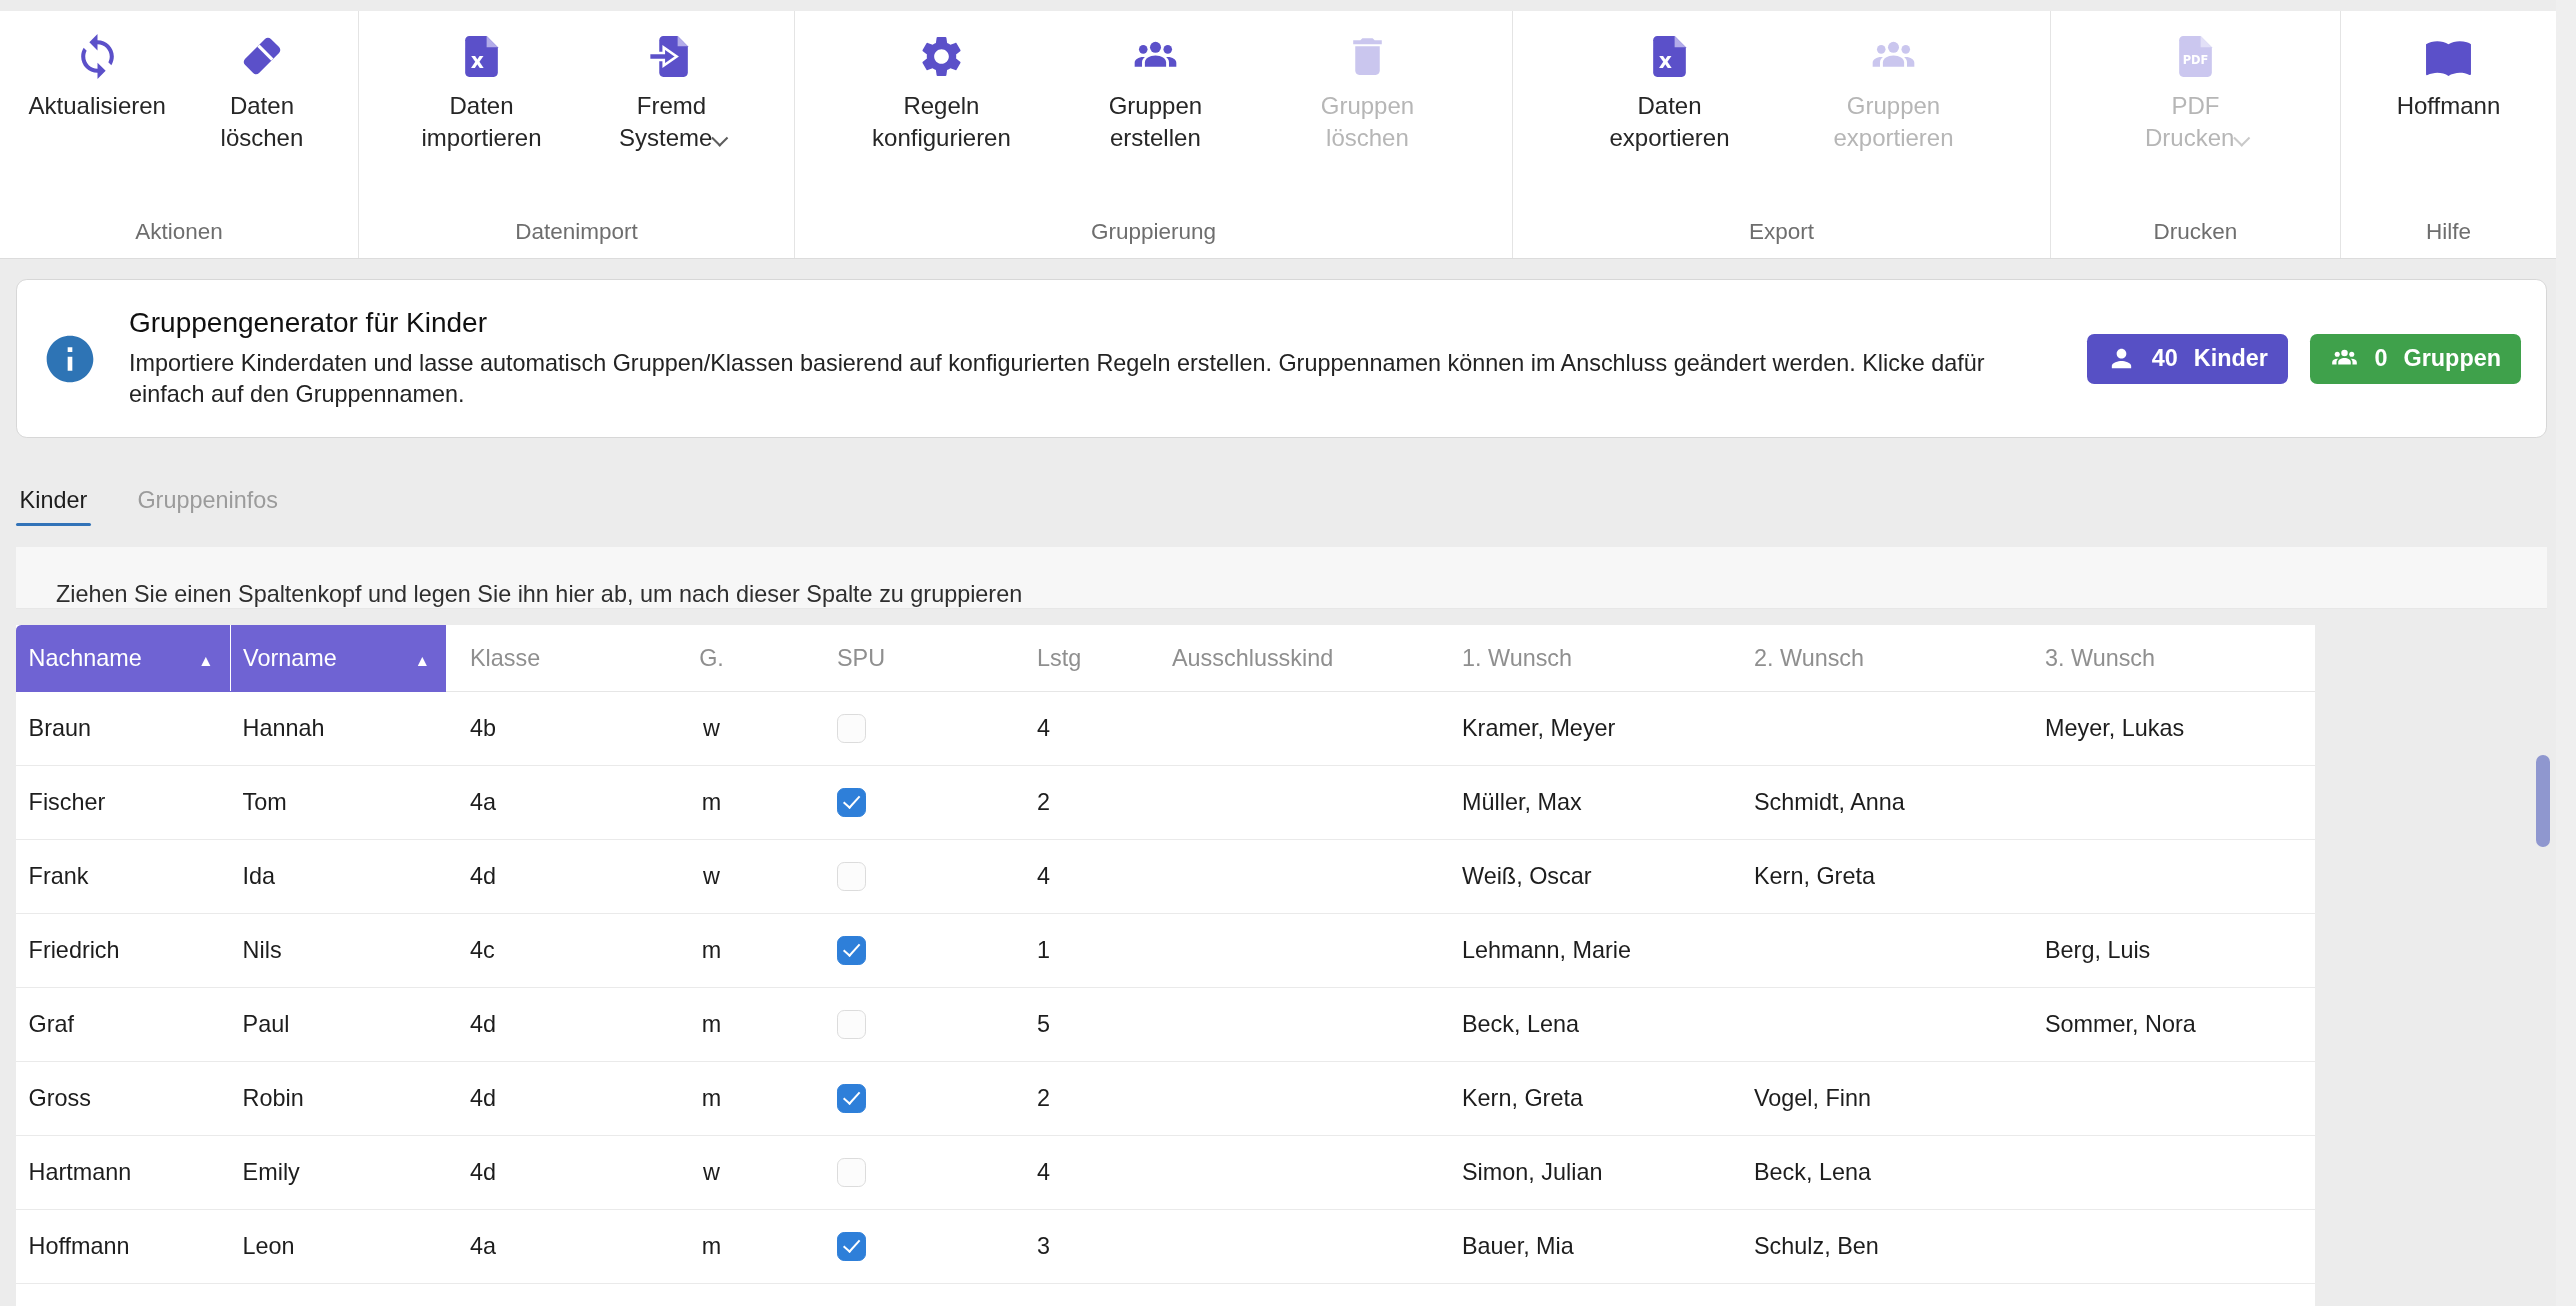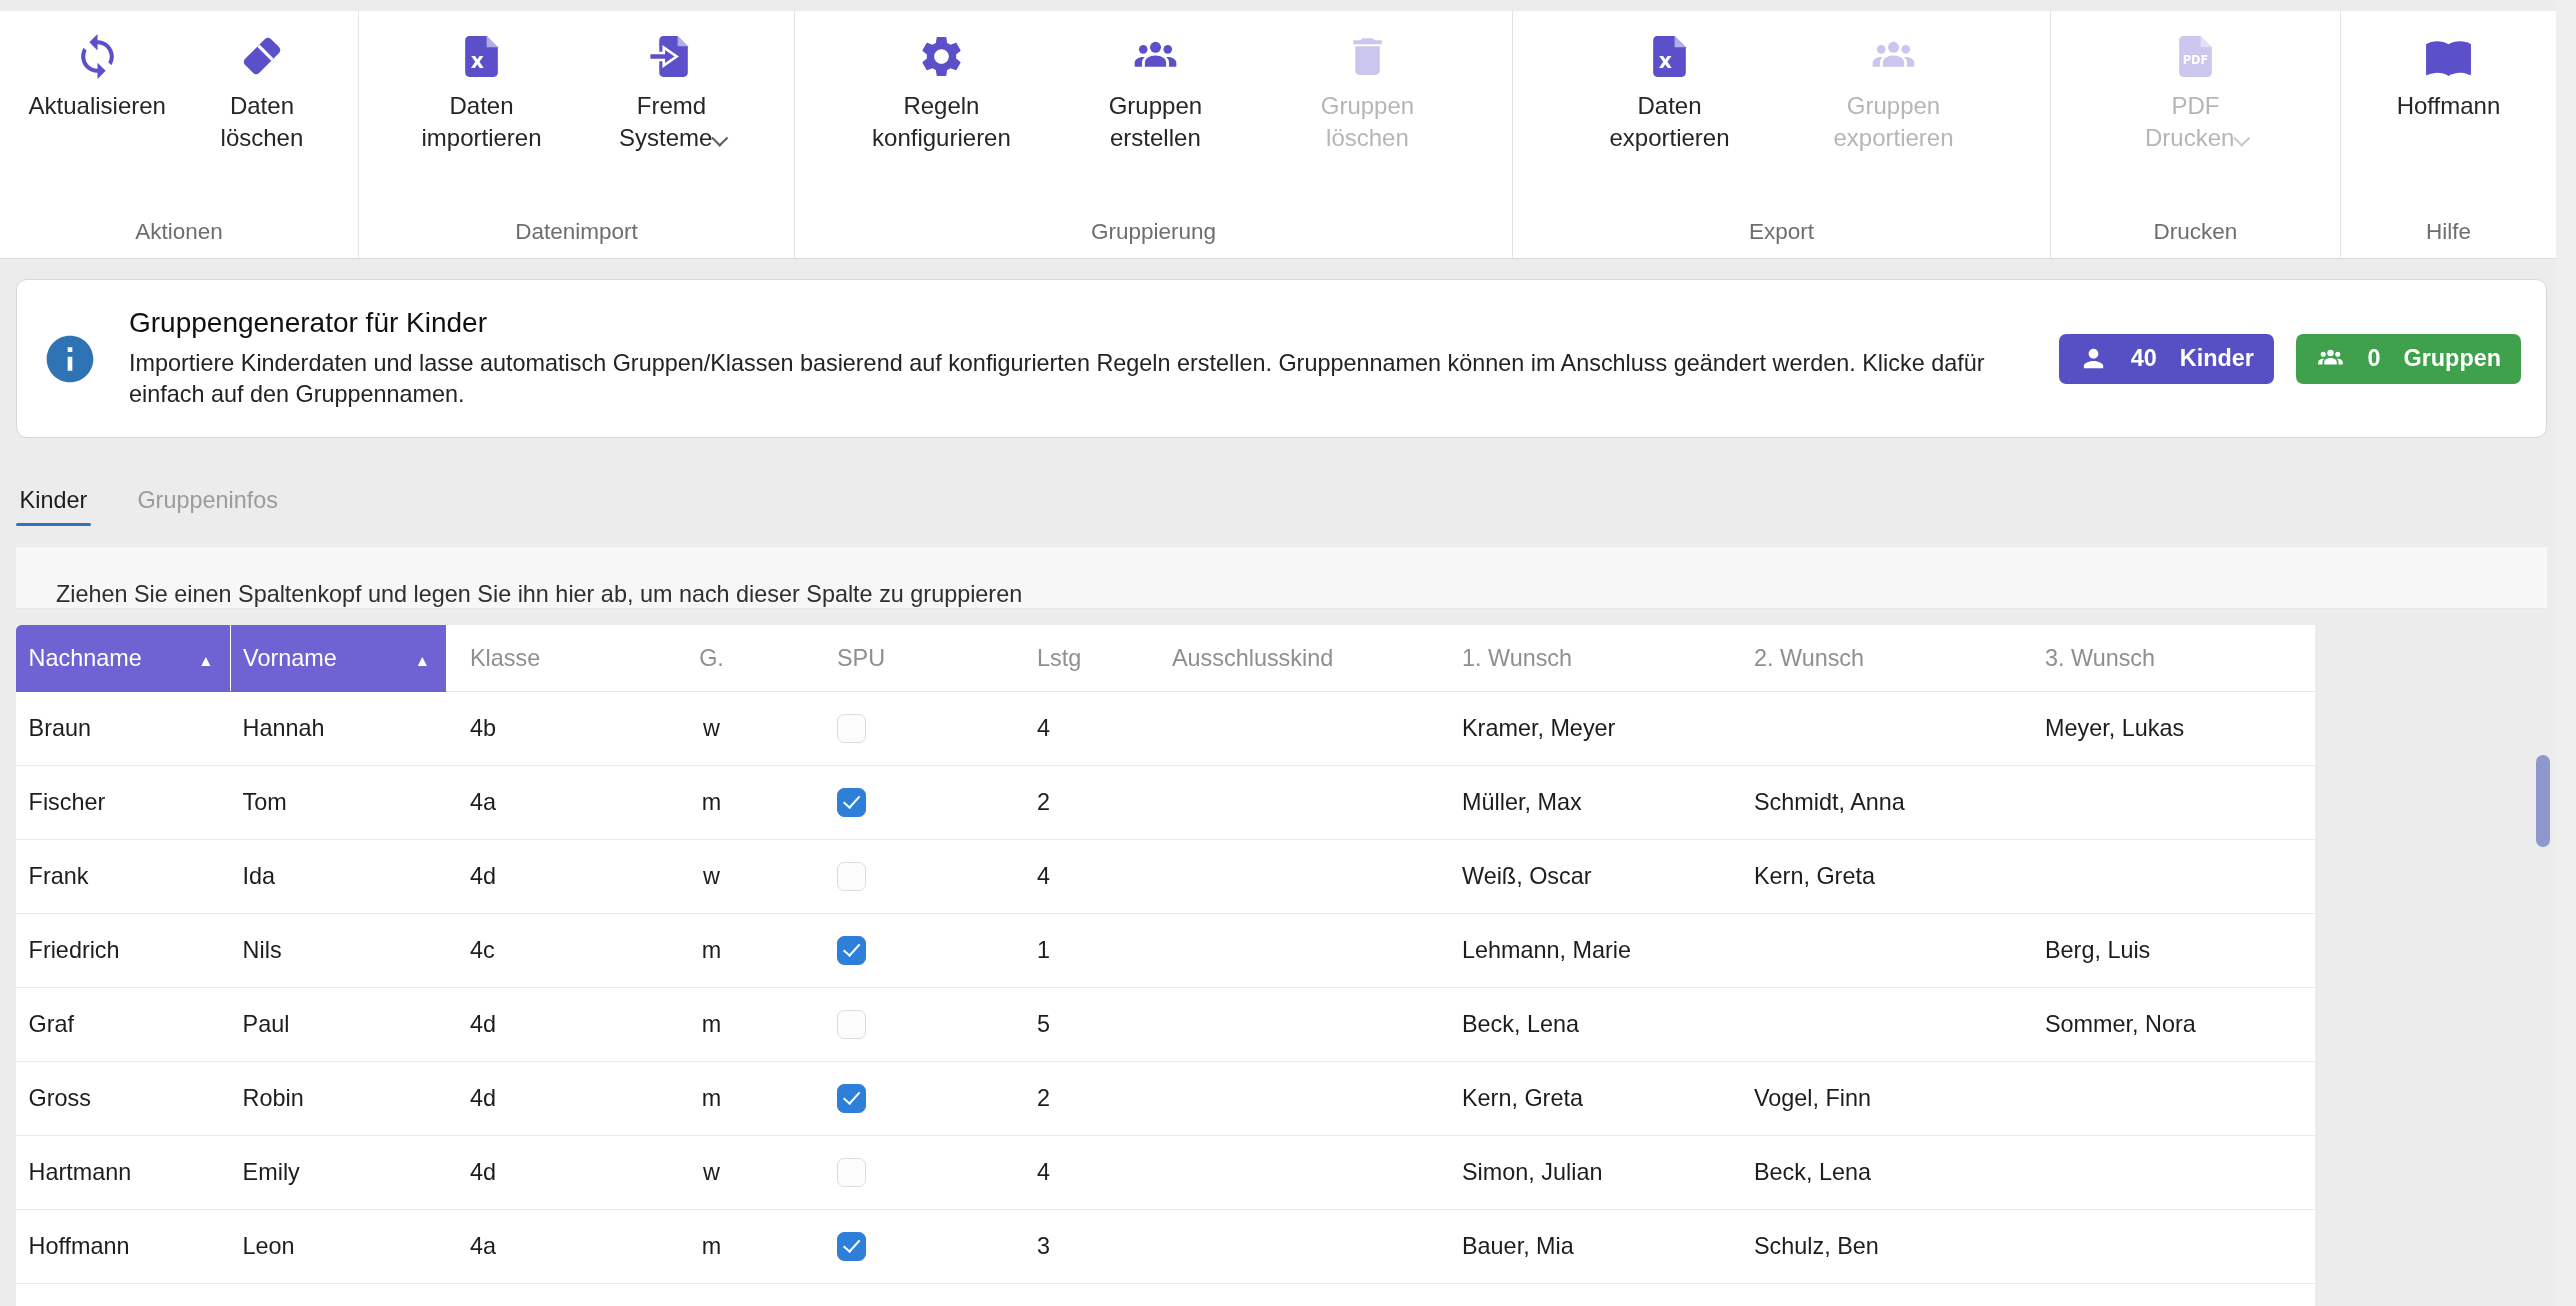--- a/index.html
+++ b/index.html
@@ -32,21 +32,21 @@
   .rb-caption { text-align:center; font-size:22.5px; color:#6e6e6e; padding:7.2px 0 12.6px; }
 
   
   .banner { margin:20.7px 9px 0 16px; border:0.9px solid #d7d7d7; border-radius:10.8px; background:#fff;
             height:159px; display:flex; align-items:center; padding:0 25px; gap:31px; }
   .banner-icon svg { width:56px; height:56px; display:block; }
   .banner-text { flex:1; padding-right:23.4px; }
   .banner-title { font-size:28px; font-weight:normal; color:#101010; margin-bottom:9px; }
   .banner-desc { font-size:23.4px; line-height:1.35; color:#232323; }
   .badges { display:flex; gap:21.6px; align-items:center; }
-  .badge { height:50px; border-radius:7.2px; display:flex; align-items:center; gap:23px; padding:0 20px;
+  .badge { height:50px; border-radius:7.2px; display:flex; align-items:center; gap:16px; padding:0 20px;
            color:#fff; font-size:23.4px; font-weight:bold; white-space:nowrap; }
   .badge svg { width:29px; height:29px; fill:#fff; display:block; }
   .badge-kinder { background:#5750c5; }
   .badge-gruppen { background:#3fa14b; }
 
   
   .tabs { margin:36px 9px 0 16px; display:flex; gap:43px; height:52px; align-items:stretch; }
   .tab { font-size:23.4px; color:#9b9b9b; display:flex; align-items:center; padding:0 3.6px; cursor:pointer; position:relative; }
   .tab[data-active="true"] { color:#1c1c1c; }
   .tab[data-active="true"]::after { content:""; position:absolute; left:0; right:0; bottom:0; height:3.6px;

